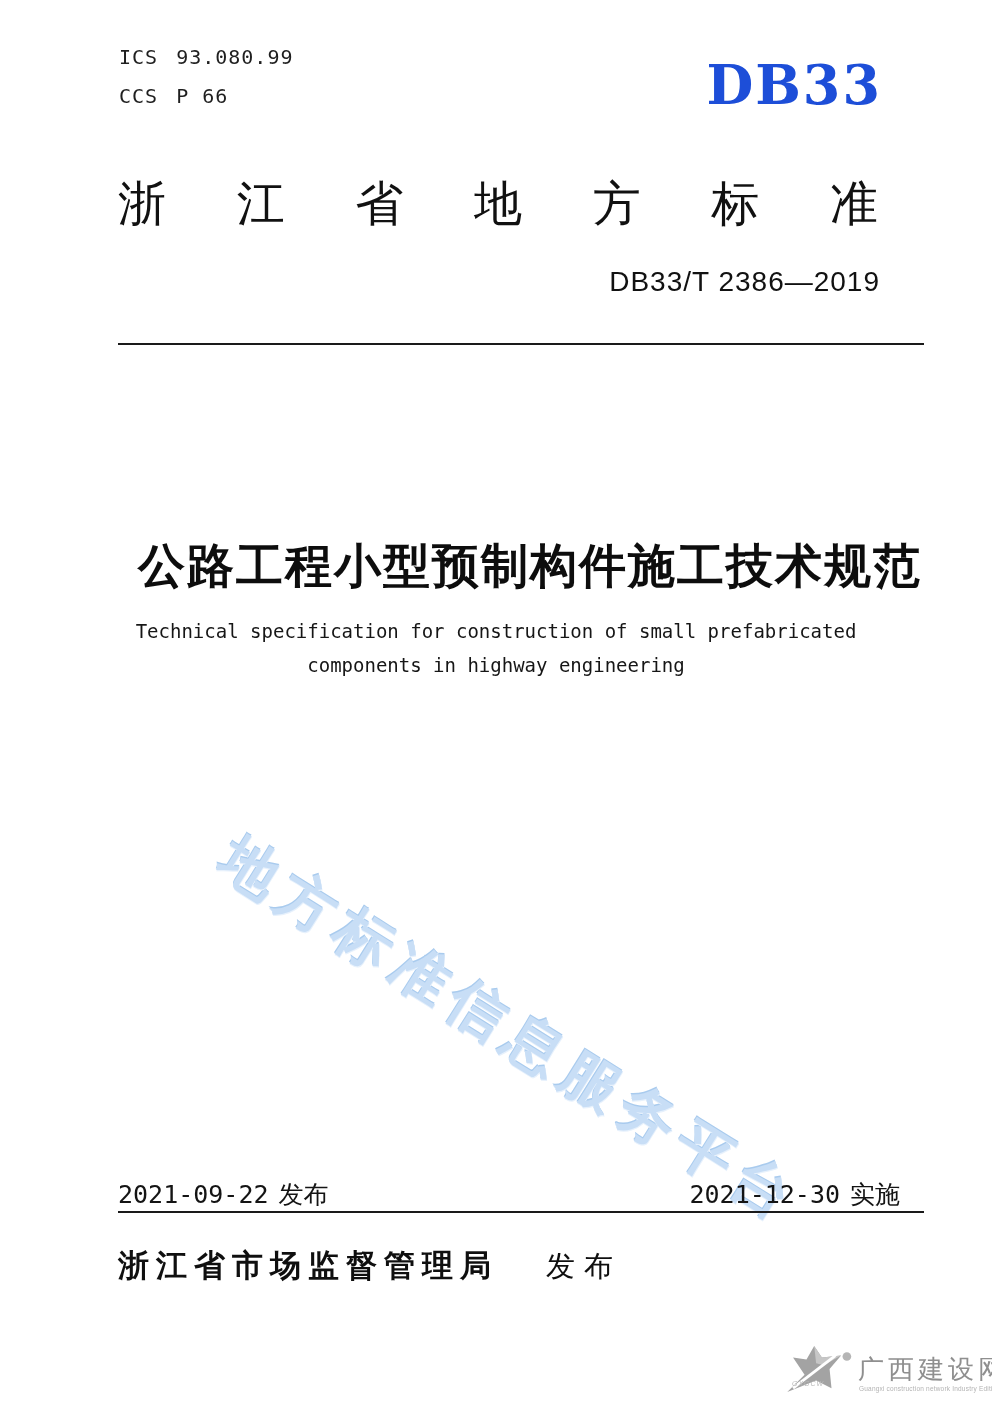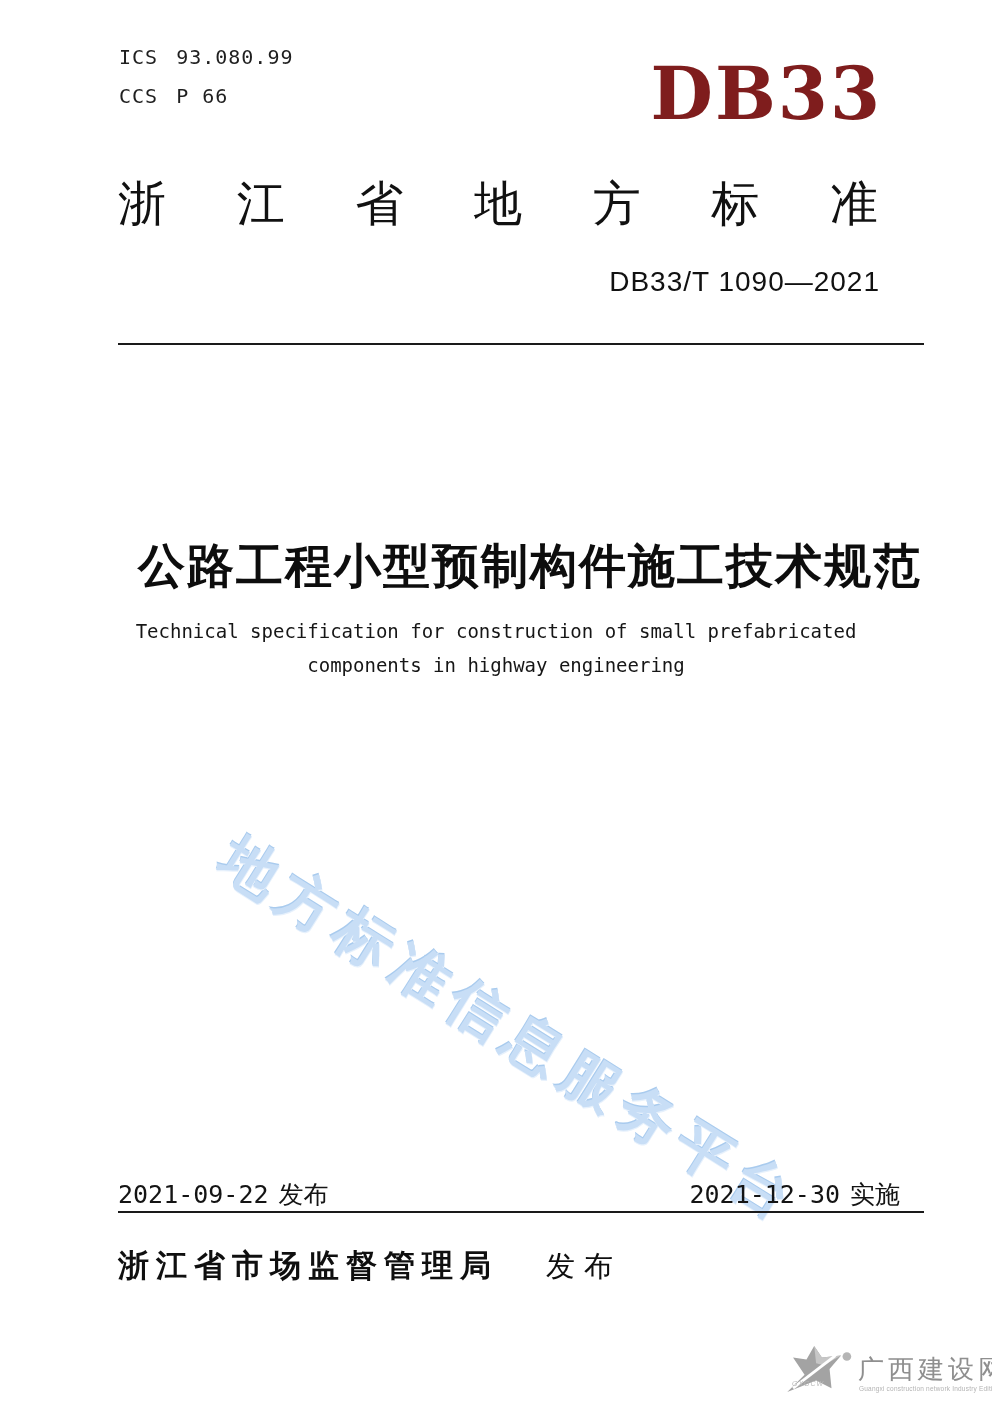--- a/index.html
+++ b/index.html
@@ -15,21 +15,21 @@
     font-size:20px;font-weight:normal;color:#1f1f1f;letter-spacing:1px;white-space:nowrap;
   }
   .code-line .code-label{margin-right:18px;}
   #ics-line{top:45px;}
   #ccs-line{top:84px;}
 
   
   #db-code{
     top:58px;right:110px;
     font-family:"DejaVu Serif","Liberation Serif",serif;
-    font-weight:bold;font-size:72px;line-height:1;color:#7f1d1d;letter-spacing:2px;
+    font-weight:bold;font-size:54px;line-height:1;color:#1d4ed8;letter-spacing:2px;
   }
 
   
   #standard-name{
     top:178px;left:118px;width:760px;
     display:flex;justify-content:space-between;
     font-size:48px;line-height:1.1;color:#111;font-weight:500;
   }
 
   
@@ -111,21 +111,21 @@
 <div class="abs" id="standard-name">
     <span>浙</span>
     <span>江</span>
     <span>省</span>
     <span>地</span>
     <span>方</span>
     <span>标</span>
     <span>准</span>
   </div>
 
-<div class="abs" id="standard-number">DB33/T 1090—2021</div>
+<div class="abs" id="standard-number">DB33/T 2386—2019</div>
 
 <div class="abs rule" id="rule-top"></div>
 
 <div class="abs" id="doc-title">公路工程小型预制构件施工技术规范</div>
 
 <div class="abs" id="doc-title-en">
   <div>Technical specification for construction of small prefabricated</div>
   <div>components in highway engineering</div>
 </div>
 

